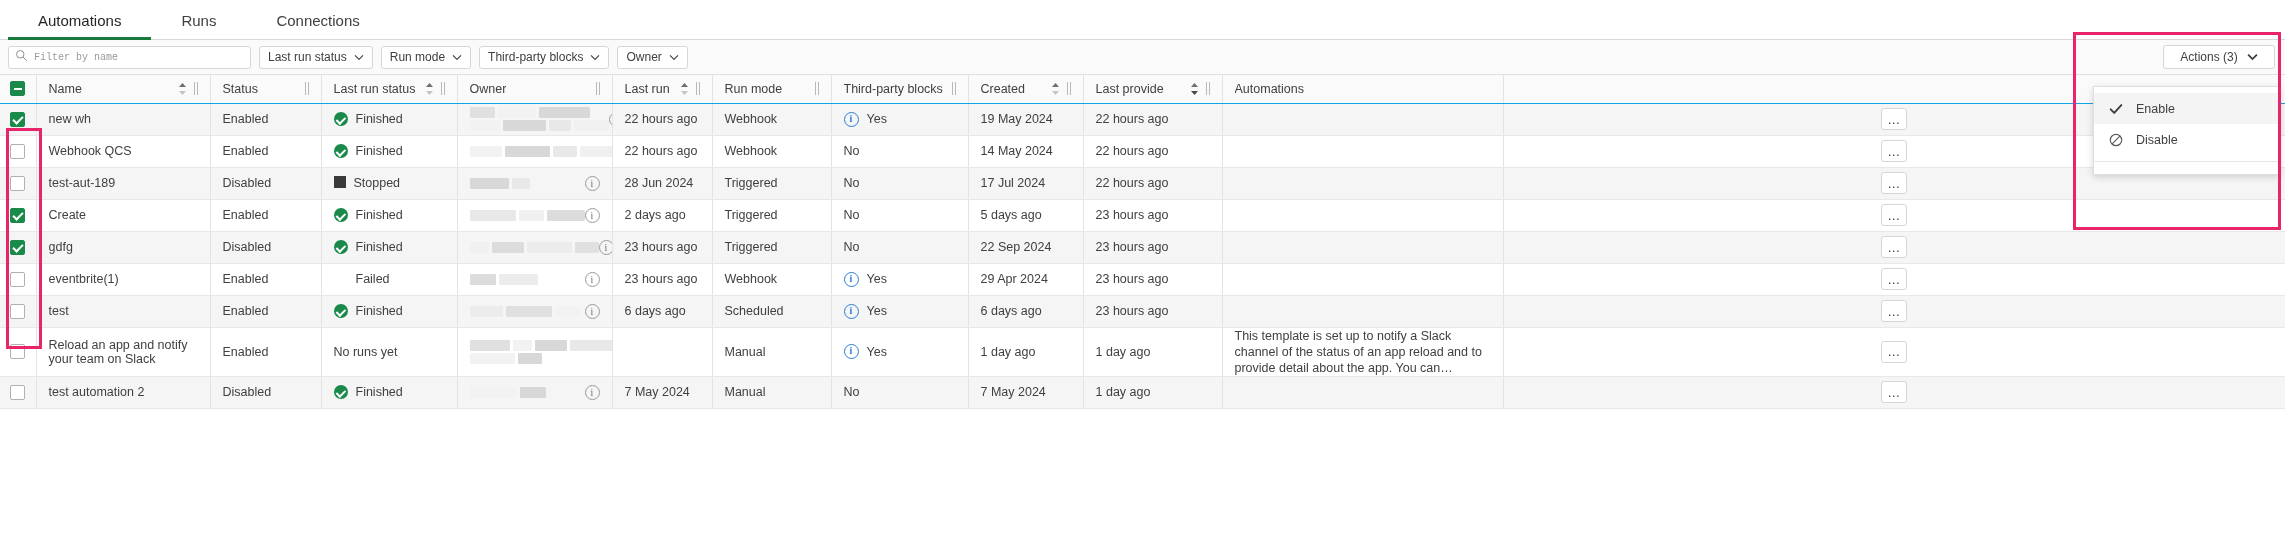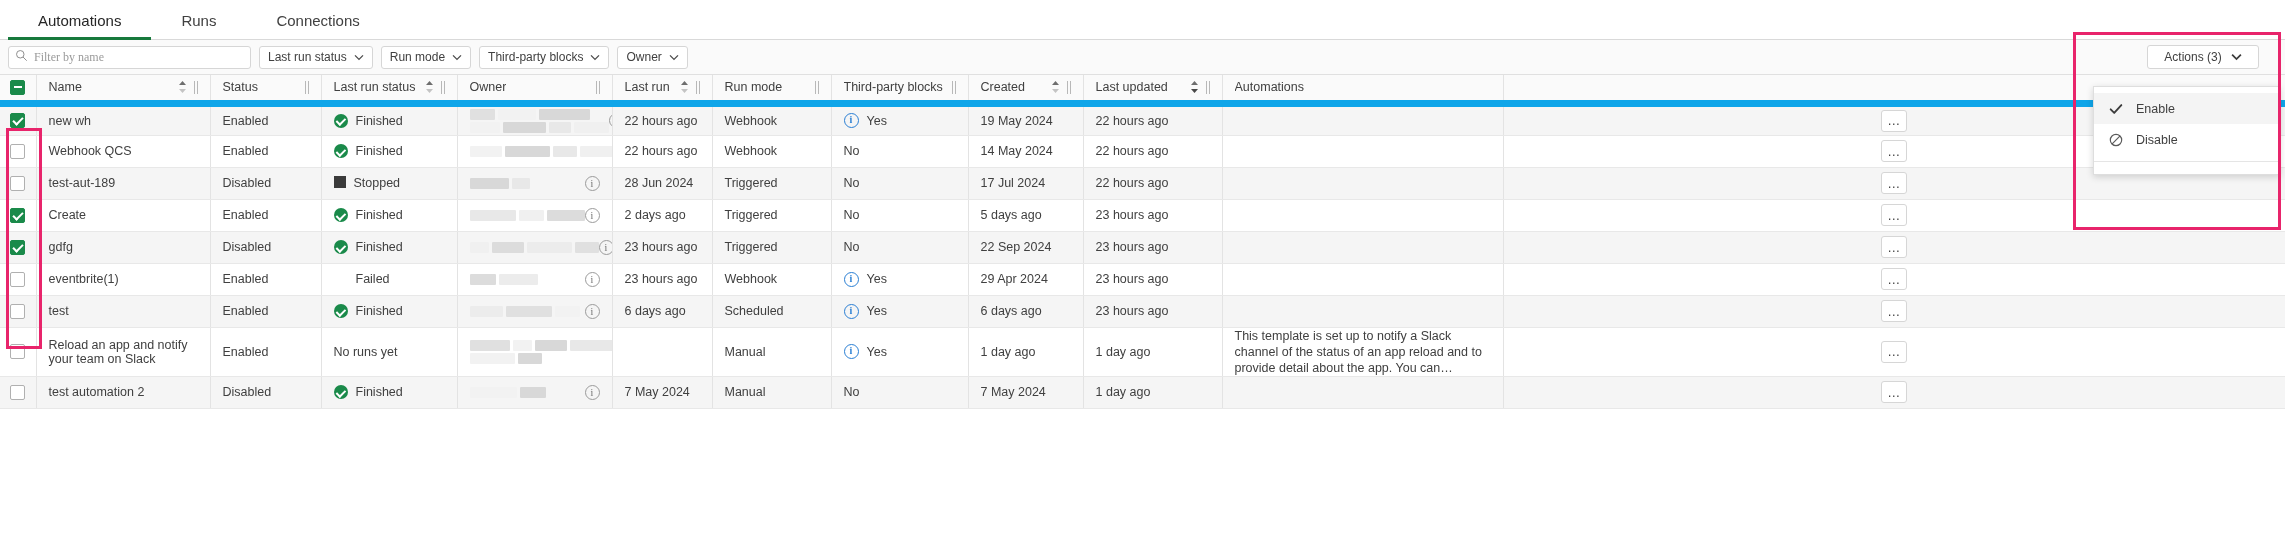--- a/index.html
+++ b/index.html
@@ -54,42 +54,42 @@
     border: 1px solid #d6d6d6;
     border-radius: 3px;
     background: #fff;
     display: flex; align-items: center;
     padding: 0 6px;
     gap: 6px;
   }
   .search-box svg { flex: 0 0 auto; }
   .search-box input {
     border: none; outline: none; width: 100%;
-    font-family: Liberation Serif, serif;
-    font-size: 12px; color: #404040;
+    font-family: Liberation Mono, monospace;
+    font-size: 10px; color: #404040;
     background: transparent;
   }
   .search-box input::placeholder { color: #9a9a9a; }
   .fdrop {
     height: 23px;
     border: 1px solid #d6d6d6;
     border-radius: 3px;
     background: #fff;
     display: flex; align-items: center;
     padding: 0 8px;
     gap: 7px;
     font-size: 12px;
     color: #404040;
     cursor: pointer;
     white-space: nowrap;
   }
   .caret { display: inline-block; }
   .toolbar-right {
     position: absolute;
-    right: 26px; top: 5px;
+    right: 10px; top: 5px;
   }
   .actions-btn {
     height: 24px;
     min-width: 112px;
     border: 1px solid #d6d6d6;
     border-radius: 3px;
     background: #fff;
     display: flex; align-items: center; justify-content: center;
     gap: 9px;
     padding: 0 10px;
@@ -113,21 +113,21 @@
     padding: 0 12px;
     color: #404040;
     overflow: hidden;
   }
   table.grid thead th {
     height: 28px;
     background: #fafafa;
     font-weight: 400;
     color: #404040;
     font-size: 12.5px;
-    border-bottom: 7px solid #0ea5e9;
+    border-bottom: 1px solid #0ea5e9;
     position: relative;
     white-space: nowrap;
   }
   .th-inner { display: flex; align-items: center; justify-content: space-between; height: 100%; }
   .th-label { flex: 0 1 auto; overflow: hidden; text-overflow: ellipsis; }
   .th-tools { display: flex; align-items: center; gap: 7px; flex: 0 0 auto; margin-left: 6px; }
   .sort-arrows { display: inline-flex; flex-direction: column; line-height: 0; }
   .resize-handle {
     display: inline-block;
     width: 4px; height: 13px;
@@ -438,21 +438,21 @@
                       <path d="M4.5 1 L8 5 L1 5 Z" fill="#6e6e6e"></path>
                       <path d="M4.5 13 L1 9 L8 9 Z" fill="#c4c4c4"></path>
                     </svg>
                   </span>
                   <span class="resize-handle"></span>
                 </span>
           </div>
             </th>
           <th>
               <div class="th-inner">
-            <span class="th-label">Last updated</span>
+            <span class="th-label">Last provide</span>
             <span class="th-tools">
                   <span class="sort-arrows">
                     <svg width="9" height="14" viewBox="0 0 9 14">
                       <path d="M4.5 1 L8 5 L1 5 Z" fill="#6e6e6e"></path>
                       <path d="M4.5 13 L1 9 L8 9 Z" fill="#484848"></path>
                     </svg>
                   </span>
                   <span class="resize-handle"></span>
                 </span>
           </div>

